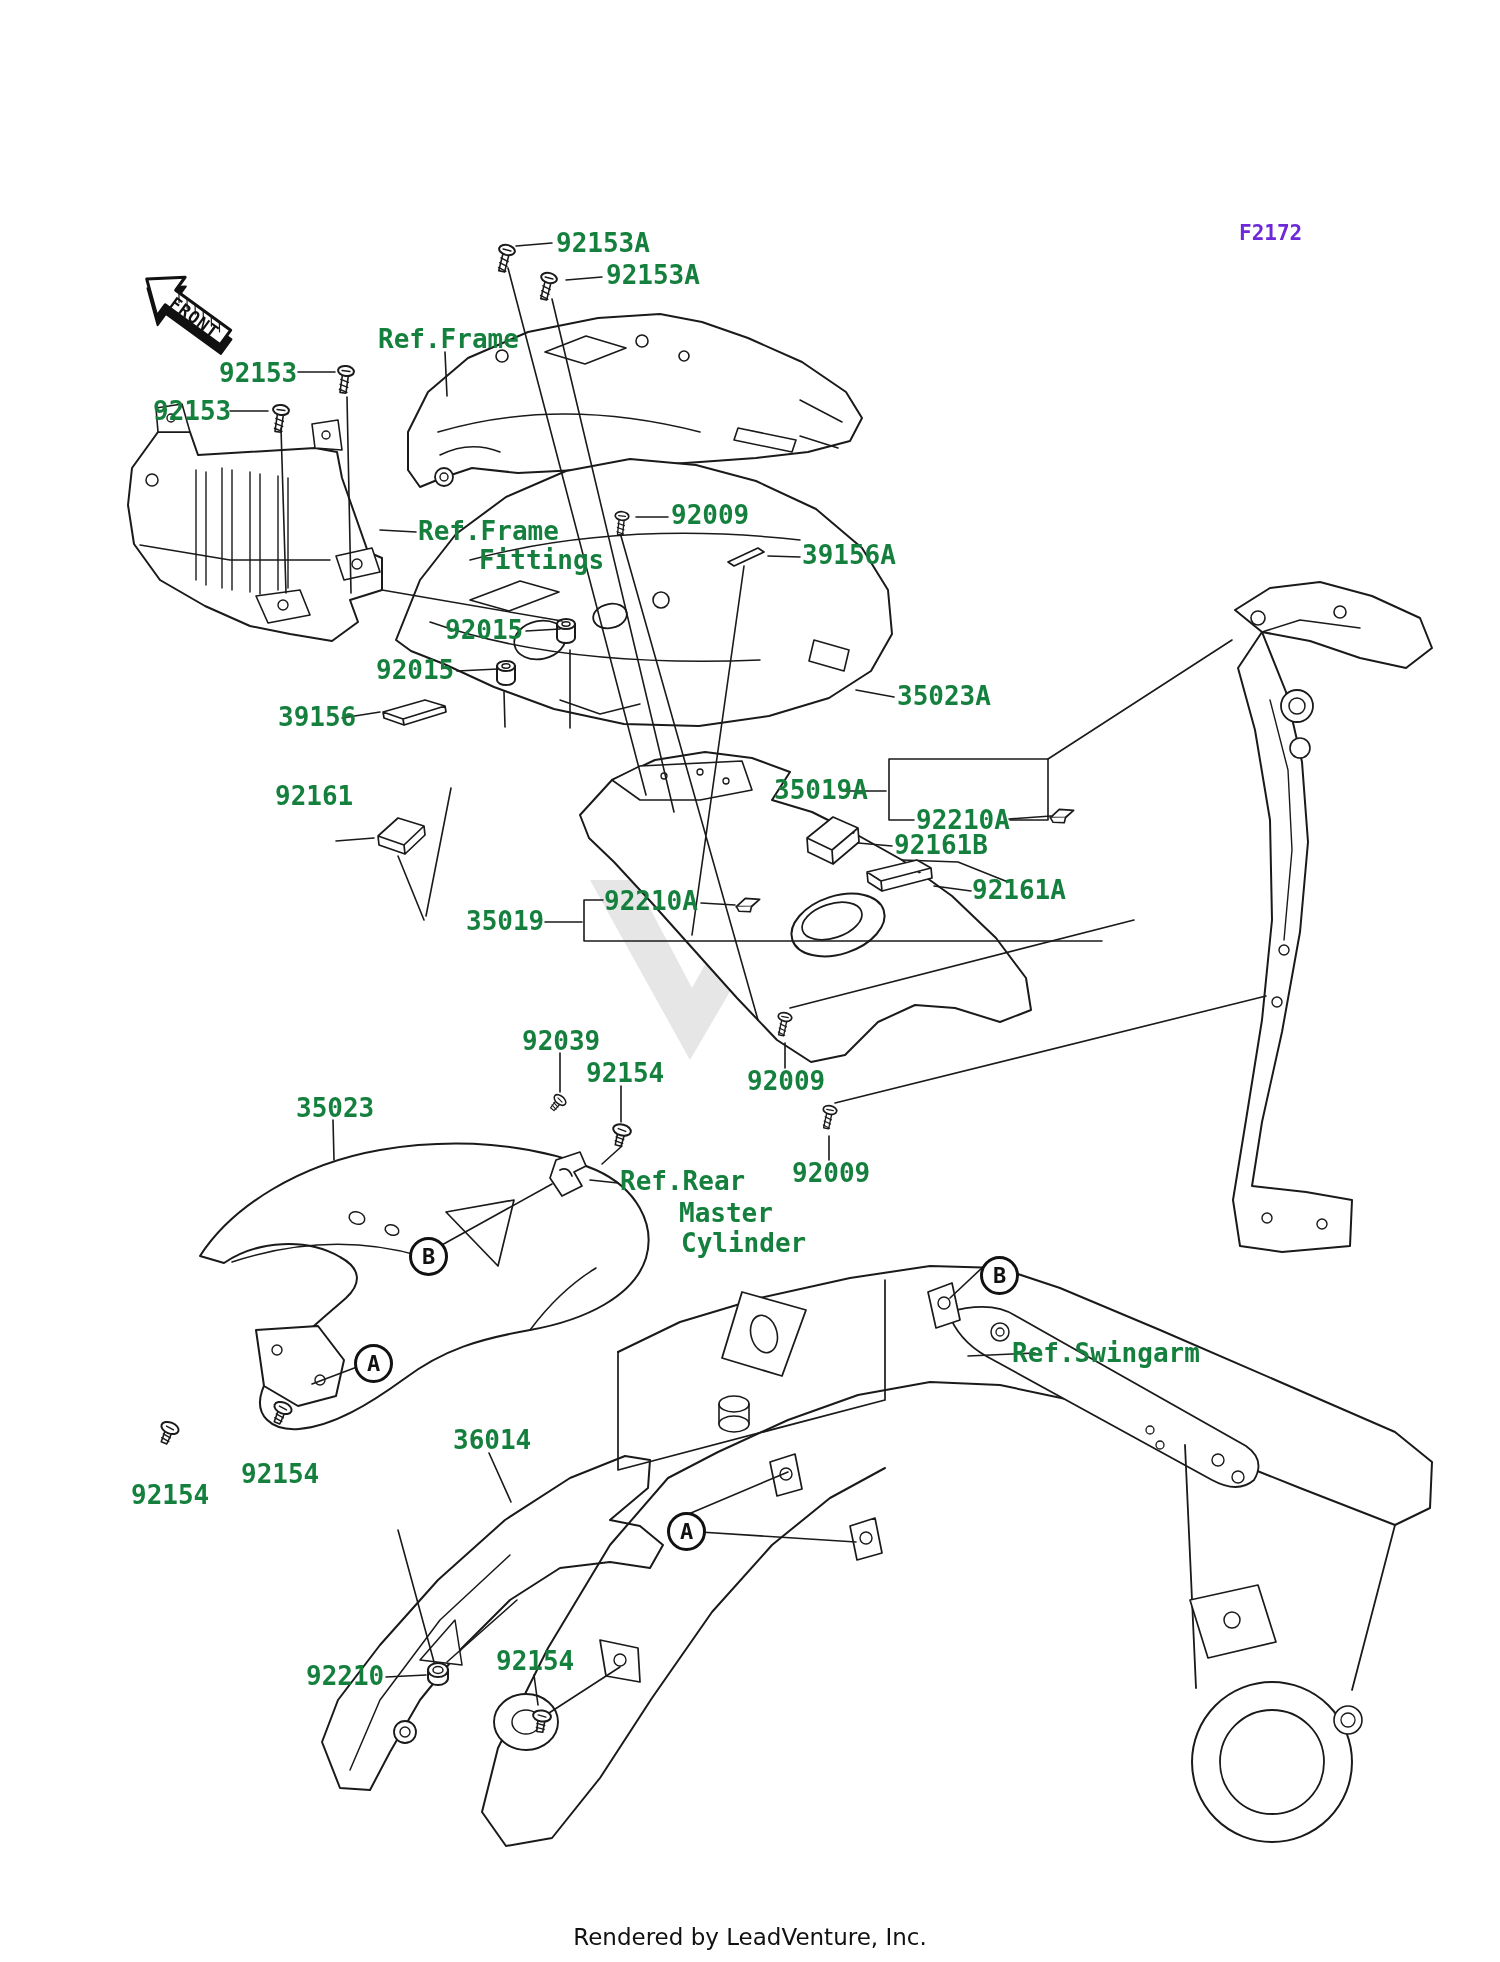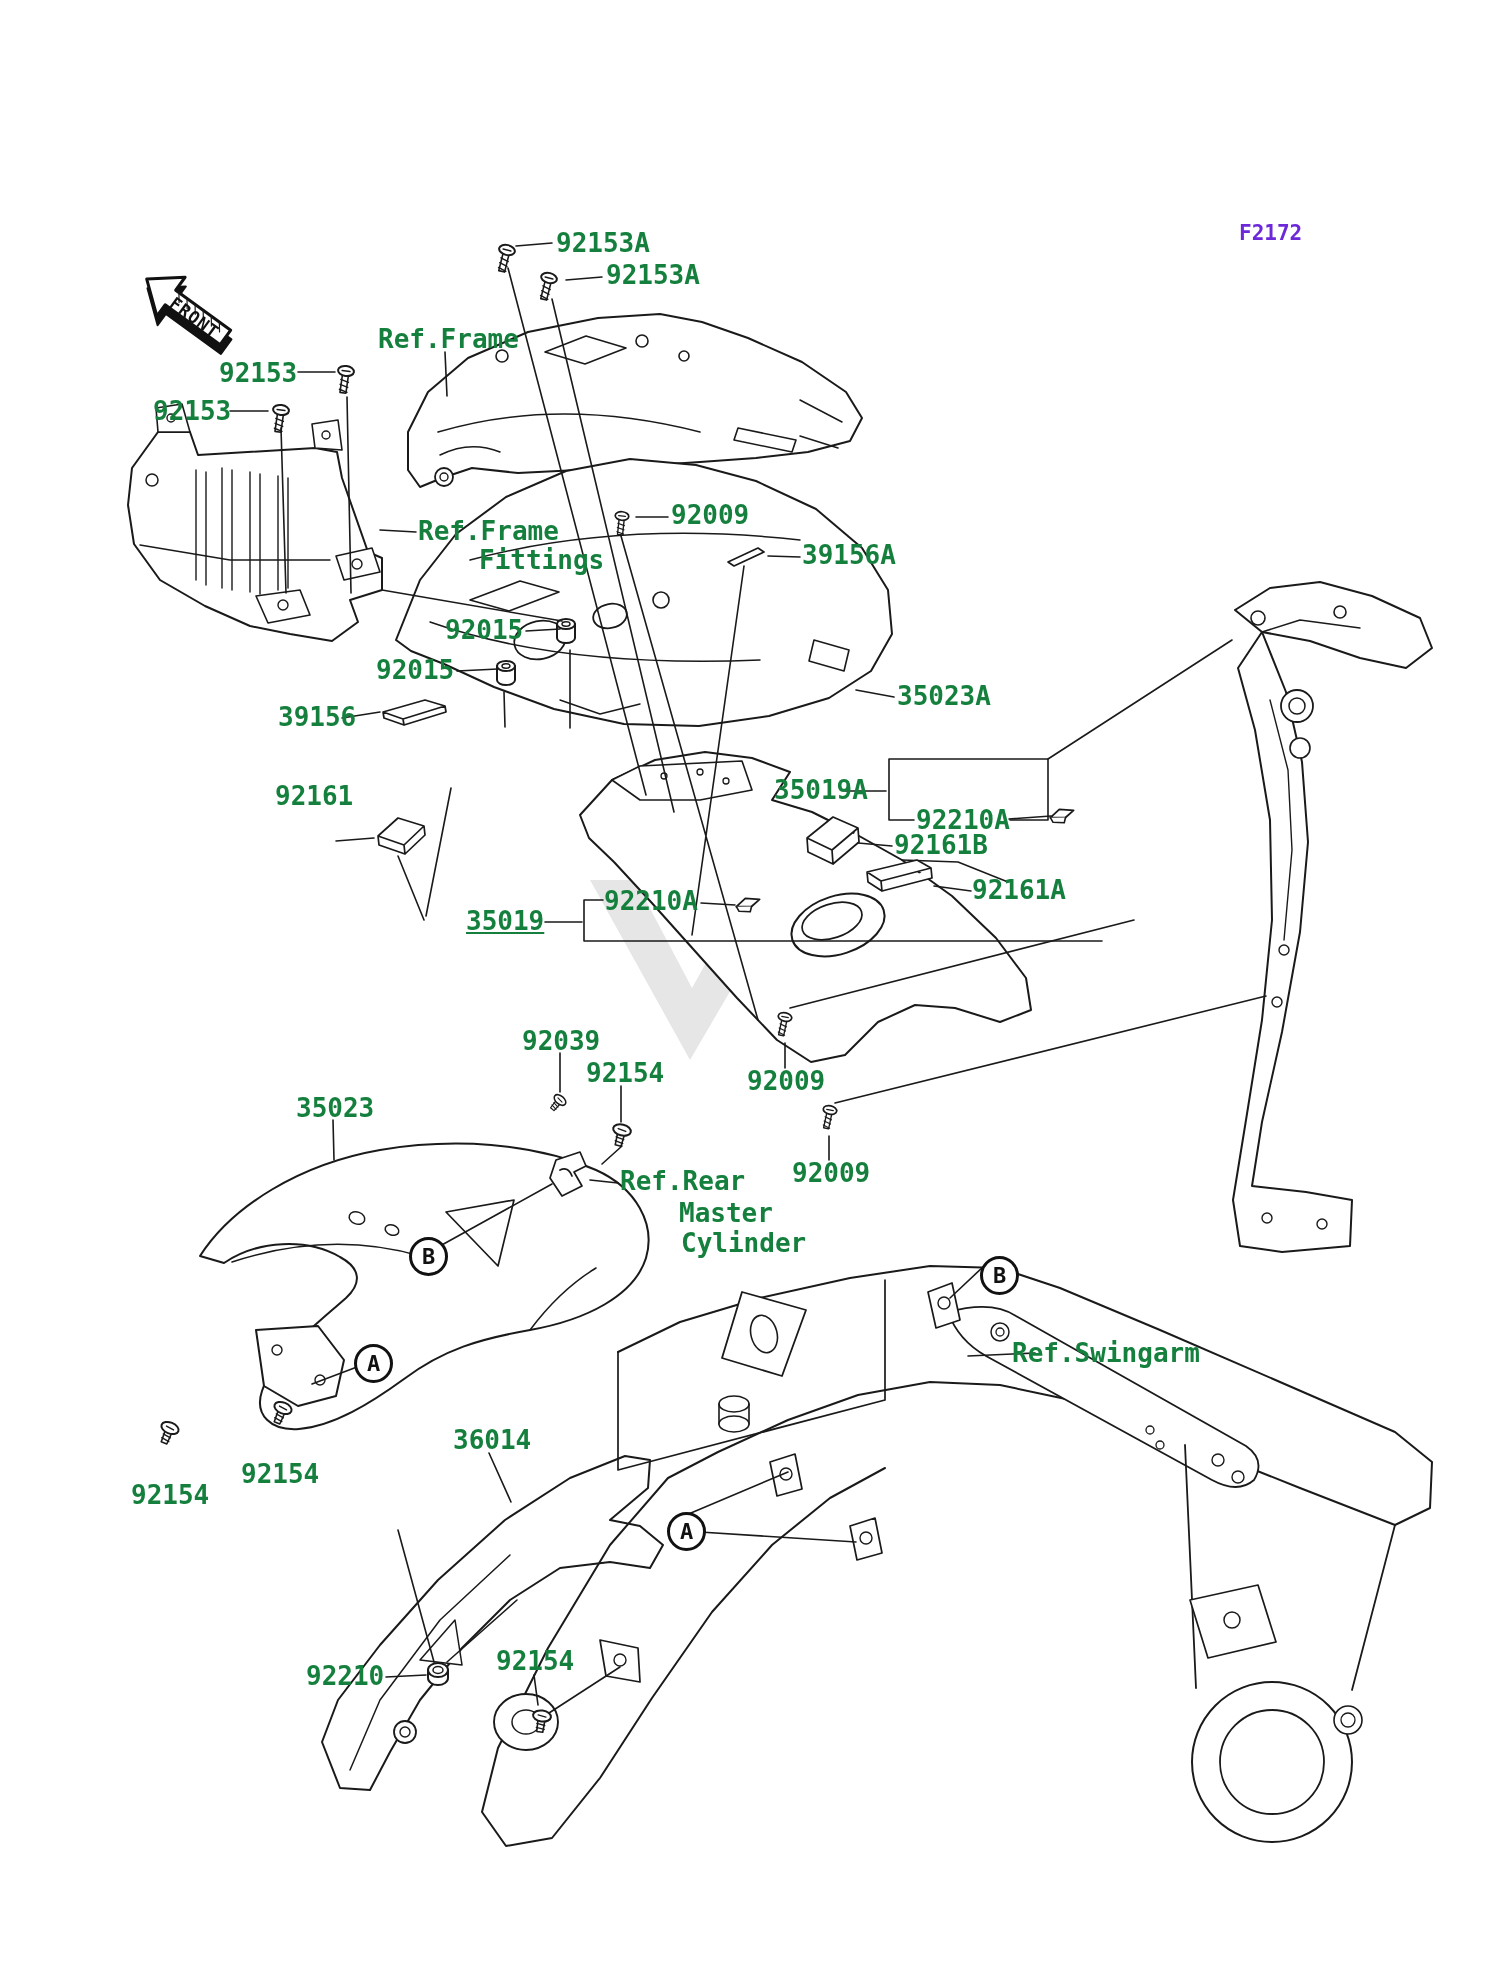--- a/index.html
+++ b/index.html
@@ -234,41 +234,42 @@
       <path d="M534,1675 L538,1705 M549,1713 L620,1667"></path>
       <path d="M508,268 L646,795 M552,299 L674,812 M347,397 L351,593 M281,428 L286,593"></path>
       <path d="M621,536 L758,1020 M744,566 L692,935"></path>
       <path d="M570,650 L570,728 M504,692 L505,727 M382,590 L562,621"></path>
       <path d="M398,856 L424,920 M451,788 L426,916"></path>
     </g>
   </g>
 </svg>
 
 <div class="diagram-code">F2172</div>
+<div class="footer">Rendered by LeadVenture, Inc.</div>
 <div id="label-layer">
       <div class="plabel" style="left: 556px; top: 231px;">92153A</div>
       <div class="plabel" style="left: 606px; top: 263px;">92153A</div>
       <div class="plabel" style="left: 378px; top: 327px;">Ref.Frame</div>
       <div class="plabel" style="left: 219px; top: 361px;">92153</div>
       <div class="plabel" style="left: 153px; top: 399px;">92153</div>
       <div class="plabel" style="left: 418px; top: 519px;">Ref.Frame</div>
       <div class="plabel" style="left: 479px; top: 548px;">Fittings</div>
       <div class="plabel" style="left: 671px; top: 503px;">92009</div>
       <div class="plabel" style="left: 802px; top: 543px;">39156A</div>
       <div class="plabel" style="left: 445px; top: 618px;">92015</div>
       <div class="plabel" style="left: 376px; top: 658px;">92015</div>
       <div class="plabel" style="left: 897px; top: 684px;">35023A</div>
       <div class="plabel" style="left: 278px; top: 705px;">39156</div>
       <div class="plabel" style="left: 756px; top: 778px; margin-left: 18px;">35019A</div>
       <div class="plabel" style="left: 916px; top: 808px;">92210A</div>
       <div class="plabel" style="left: 894px; top: 833px;">92161B</div>
       <div class="plabel" style="left: 256px; top: 784px; margin-left: 19px;">92161</div>
       <div class="plabel" style="left: 972px; top: 878px;">92161A</div>
       <div class="plabel" style="left: 604px; top: 889px;">92210A</div>
-      <div class="plabel" style="left: 466px; top: 909px; text-decoration: underline;">35019</div>
+      <div class="plabel" style="left: 466px; top: 909px;">35019</div>
       <div class="plabel" style="left: 522px; top: 1029px;">92039</div>
       <div class="plabel" style="left: 586px; top: 1061px;">92154</div>
       <div class="plabel" style="left: 296px; top: 1096px;">35023</div>
       <div class="plabel" style="left: 747px; top: 1069px;">92009</div>
       <div class="plabel" style="left: 792px; top: 1161px;">92009</div>
       <div class="plabel" style="left: 620px; top: 1169px;">Ref.Rear</div>
       <div class="plabel" style="left: 679px; top: 1201px;">Master</div>
       <div class="plabel" style="left: 681px; top: 1231px;">Cylinder</div>
       <div class="plabel" style="left: 1012px; top: 1341px;">Ref.Swingarm</div>
       <div class="plabel" style="left: 131px; top: 1483px;">92154</div>

